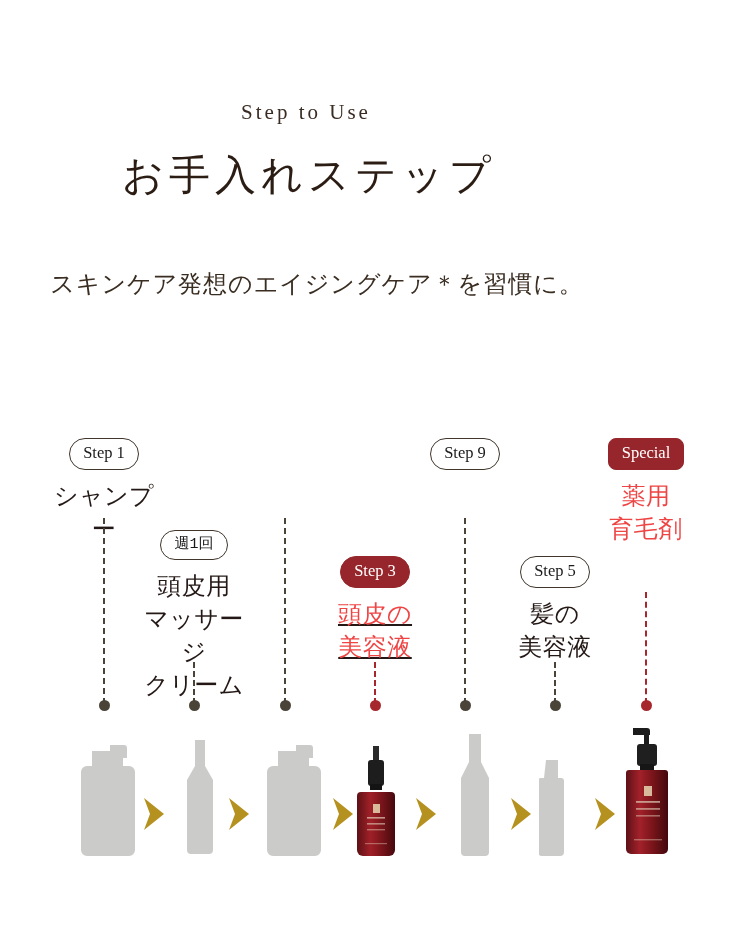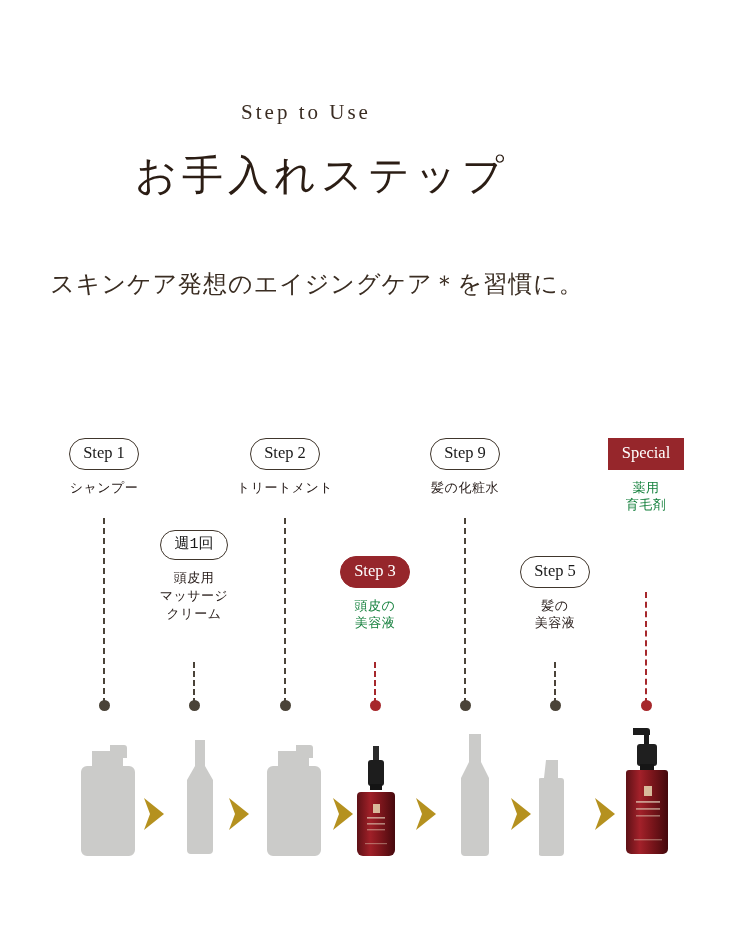--- a/index.html
+++ b/index.html
@@ -19,21 +19,20 @@
     text-align:center;
     font-family:"Liberation Serif","DejaVu Serif",serif;
     font-size:21px;letter-spacing:3px;color:#3a2c22;
   }
   .title-jp{
     position:absolute;top:148px;left:0;width:618px;
     text-align:center;
     font-family:"Liberation Serif","DejaVu Serif",serif;
     font-size:41px;letter-spacing:5px;color:#2b1d14;
     font-weight:400;
-    padding-left:13px;
   }
   .lead{
     position:absolute;top:268px;left:0;width:634px;
     text-align:center;
     font-size:24px;letter-spacing:1px;color:#3a2d22;
   }
   .note{
     position:absolute;top:326px;left:0;width:750px;
     text-align:center;
     font-size:14.5px;letter-spacing:0.5px;color:#4a3b2e;
@@ -54,32 +53,32 @@
   .badge.outline{
     border:1px solid #40362c;
     color:#1a1a1a;
     background:#fff;
   }
   .badge.filled{
     background:#96262b;
     color:#ffffff;
     border:1px solid #96262b;
   }
-  .badge.filled.sq{border-radius:0;}
+  .badge.filled.sq{border-radius:8px;}
   .badge.jpfont{font-family:Liberation Mono, monospace;font-size:15px;}
 
   .caption{
     margin-top:9px;
-    font-size:13px;
+    font-size:24px;
     line-height:1.38;
     letter-spacing:0.5px;
     color:#231815;
     white-space:pre-line;
   }
-  .caption.red{color:#15803d;}
+  .caption.red{color:#ef4444;}
 
   
   .stem{
     position:absolute;
     width:0;
     border-left:2px dashed #4a4338;
     left:50%;
     margin-left:-1px;
   }
   .stem.red{border-left-color:#a6282c;}
@@ -118,38 +117,33 @@
 
     <div class="col" style="left:136px;top:530px;">
       <span class="badge outline jpfont">週1回</span>
       <div class="caption">頭皮用
 マッサージ
 クリーム</div>
     </div>
     <div class="stem" style="left:194px;top:662px;height:42px;"></div>
     <div class="dot" style="left:194px;top:700px;"></div>
 
-    <div class="col" style="left:227px;top:438px;">
-      <span class="badge outline">Step 2</span>
-      <div class="caption">トリートメント</div>
-    </div>
     <div class="stem" style="left:285px;top:518px;height:186px;"></div>
     <div class="dot" style="left:285px;top:700px;"></div>
 
-    <div class="col" style="left:317px;top:556px;">
+    <div class="col" style="left:317px;top:556px;text-decoration:underline;">
       <span class="badge filled">Step 3</span>
       <div class="caption red">頭皮の
 美容液</div>
     </div>
     <div class="stem red" style="left:375px;top:662px;height:42px;"></div>
     <div class="dot red" style="left:375px;top:700px;"></div>
 
     <div class="col" style="left:407px;top:438px;">
       <span class="badge outline">Step 9</span>
-      <div class="caption">髪の化粧水</div>
     </div>
     <div class="stem" style="left:465px;top:518px;height:186px;"></div>
     <div class="dot" style="left:465px;top:700px;"></div>
 
     <div class="col" style="left:497px;top:556px;">
       <span class="badge outline">Step 5</span>
       <div class="caption">髪の
 美容液</div>
     </div>
     <div class="stem" style="left:555px;top:662px;height:42px;"></div>

